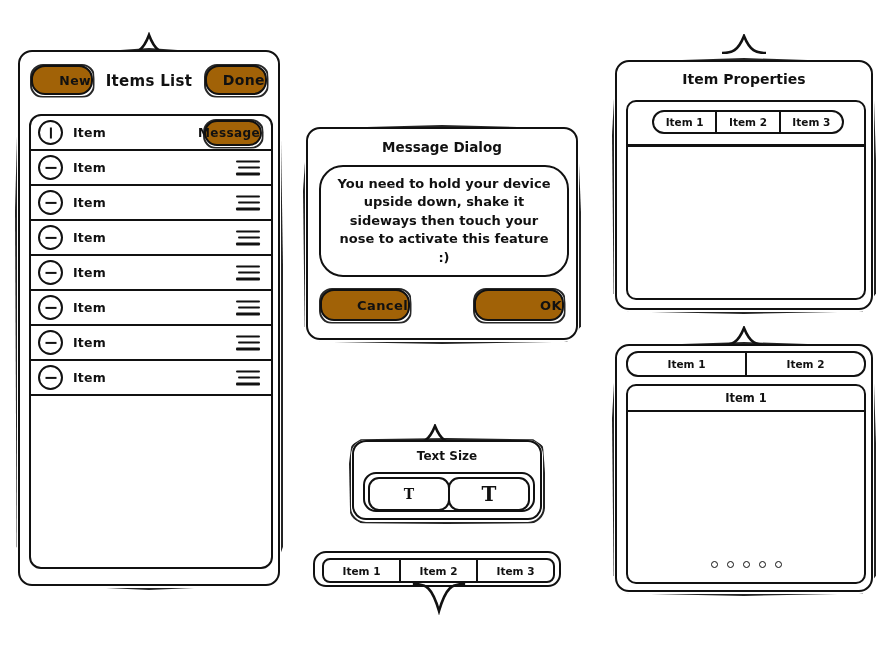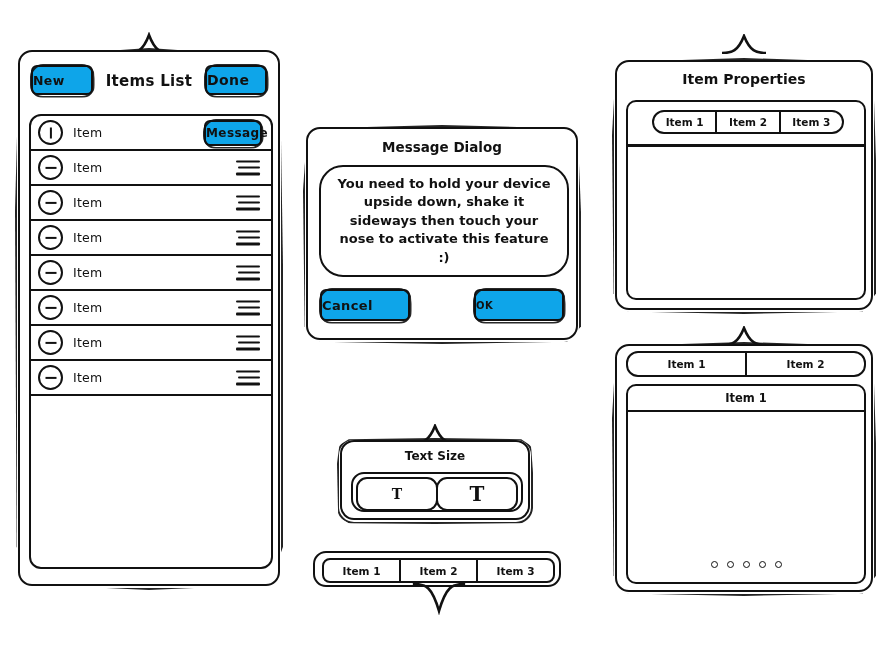--- a/index.html
+++ b/index.html
@@ -44,24 +44,24 @@
     background: #ffffff;
     border: 2.5px solid #111111;
     border-radius: 24px;
   }
 
   .sketch-btn {
     position: absolute;
     box-sizing: border-box;
     display: flex;
     align-items: center;
-    justify-content: flex-start;
-    background: #0ea5e9;
-    border: 2.5px solid #111111;
-    border-radius: 6px;
+    justify-content: flex-end;
+    background: #a16207;
+    border: 2.5px solid #111111;
+    border-radius: 14px;
     font-weight: 700;
     letter-spacing: .4px;
     white-space: nowrap;
   }
   .sketch-btn::after {
     content: "";
     position: absolute;
     left: -3.5px; right: -3.5px; top: -3px; bottom: -4.5px;
     border: 2px solid #111111;
     border-radius: 13px;
@@ -139,21 +139,21 @@
     background: #111111;
     transform: translate(-50%, -50%);
   }
   .circle-icon.vertical::before {
     width: 2.2px; height: 11px;
   }
 
   .row-label {
     margin-left: 10px;
     font-size: 12.5px;
-    font-weight: 400;
+    font-weight: 700;
     letter-spacing: .2px;
   }
 
   .reorder-handle {
     position: absolute;
     right: 11px;
     top: 50%;
     transform: translateY(-50%);
     width: 24px;
     display: flex;
@@ -185,21 +185,21 @@
     text-align: center;
     padding: 6px 12px;
   }
   #dialog-body .msg {
     font-size: 13px;
     font-weight: 700;
     line-height: 1.42;
   }
 
   
-  #text-size-panel { left: 340px; top: 440px; width: 190px; height: 80px; }
+  #text-size-panel { left: 352px; top: 440px; width: 190px; height: 80px; }
   .popover-title {
     position: absolute;
     top: 7px; left: 0; right: 0;
     text-align: center;
     font-size: 12px;
     font-weight: 700;
   }
   #text-size-group {
     left: 9px; top: 30px; width: 172px; height: 40px;
     border-radius: 13px;
@@ -404,21 +404,21 @@
 </div>
 
 <div class="sketch-panel" id="message-dialog">
   <div class="dialog-title">Message Dialog</div>
   <div class="sketch-box" id="dialog-body">
     <div class="msg">You need to hold your device upside down, shake it sideways then touch your nose to activate this feature :)</div>
   </div>
   <div class="sketch-btn" style="left:12px; top:160px; width:90px; height:32px; font-size:13px;">
     <span>Cancel</span>
   </div>
-  <div class="sketch-btn" style="right:12px; top:160px; width:90px; height:32px; font-size:10px;">
+  <div class="sketch-btn" style="right:12px; top:160px; width:90px; height:32px; font-size:13px;">
     <span>OK</span>
   </div>
 </div>
 
 <div class="notch-up" style="left:413px; top:424px;">
   <svg width="44" height="20" viewBox="0 0 44 20">
     <path d="M0 19 C10 19 16 17 22 2 C28 17 34 19 44 19" fill="none" stroke="#111111" stroke-width="2.6" stroke-linecap="round"></path>
   </svg>
 </div>
 

